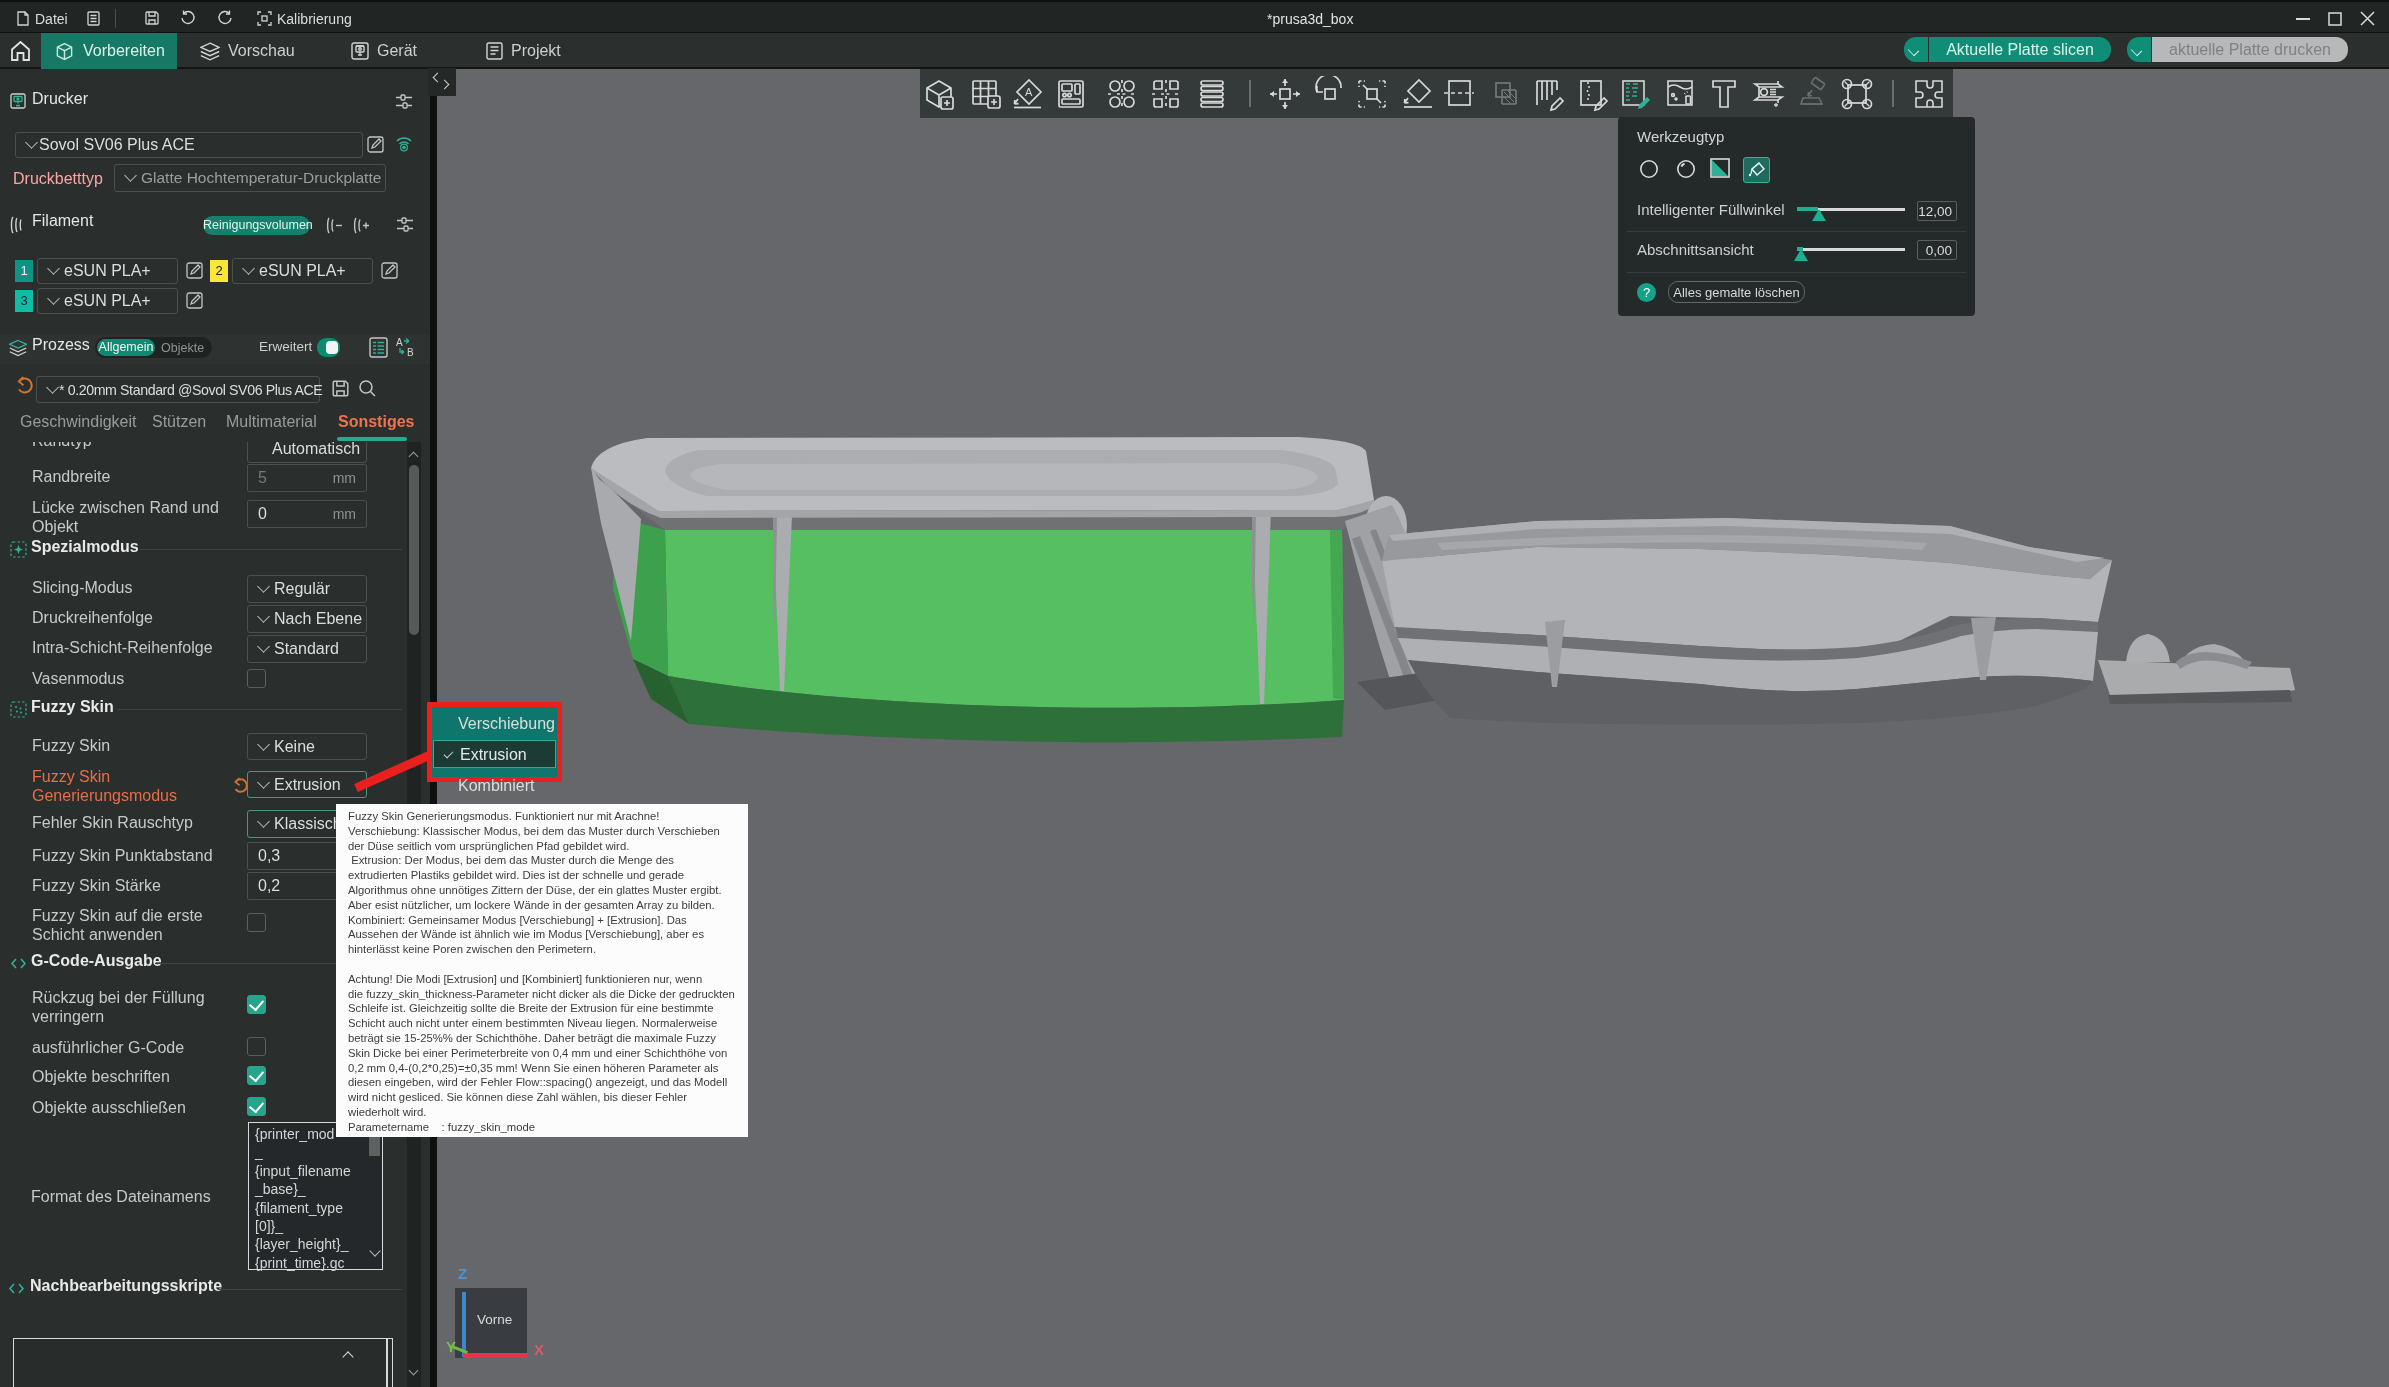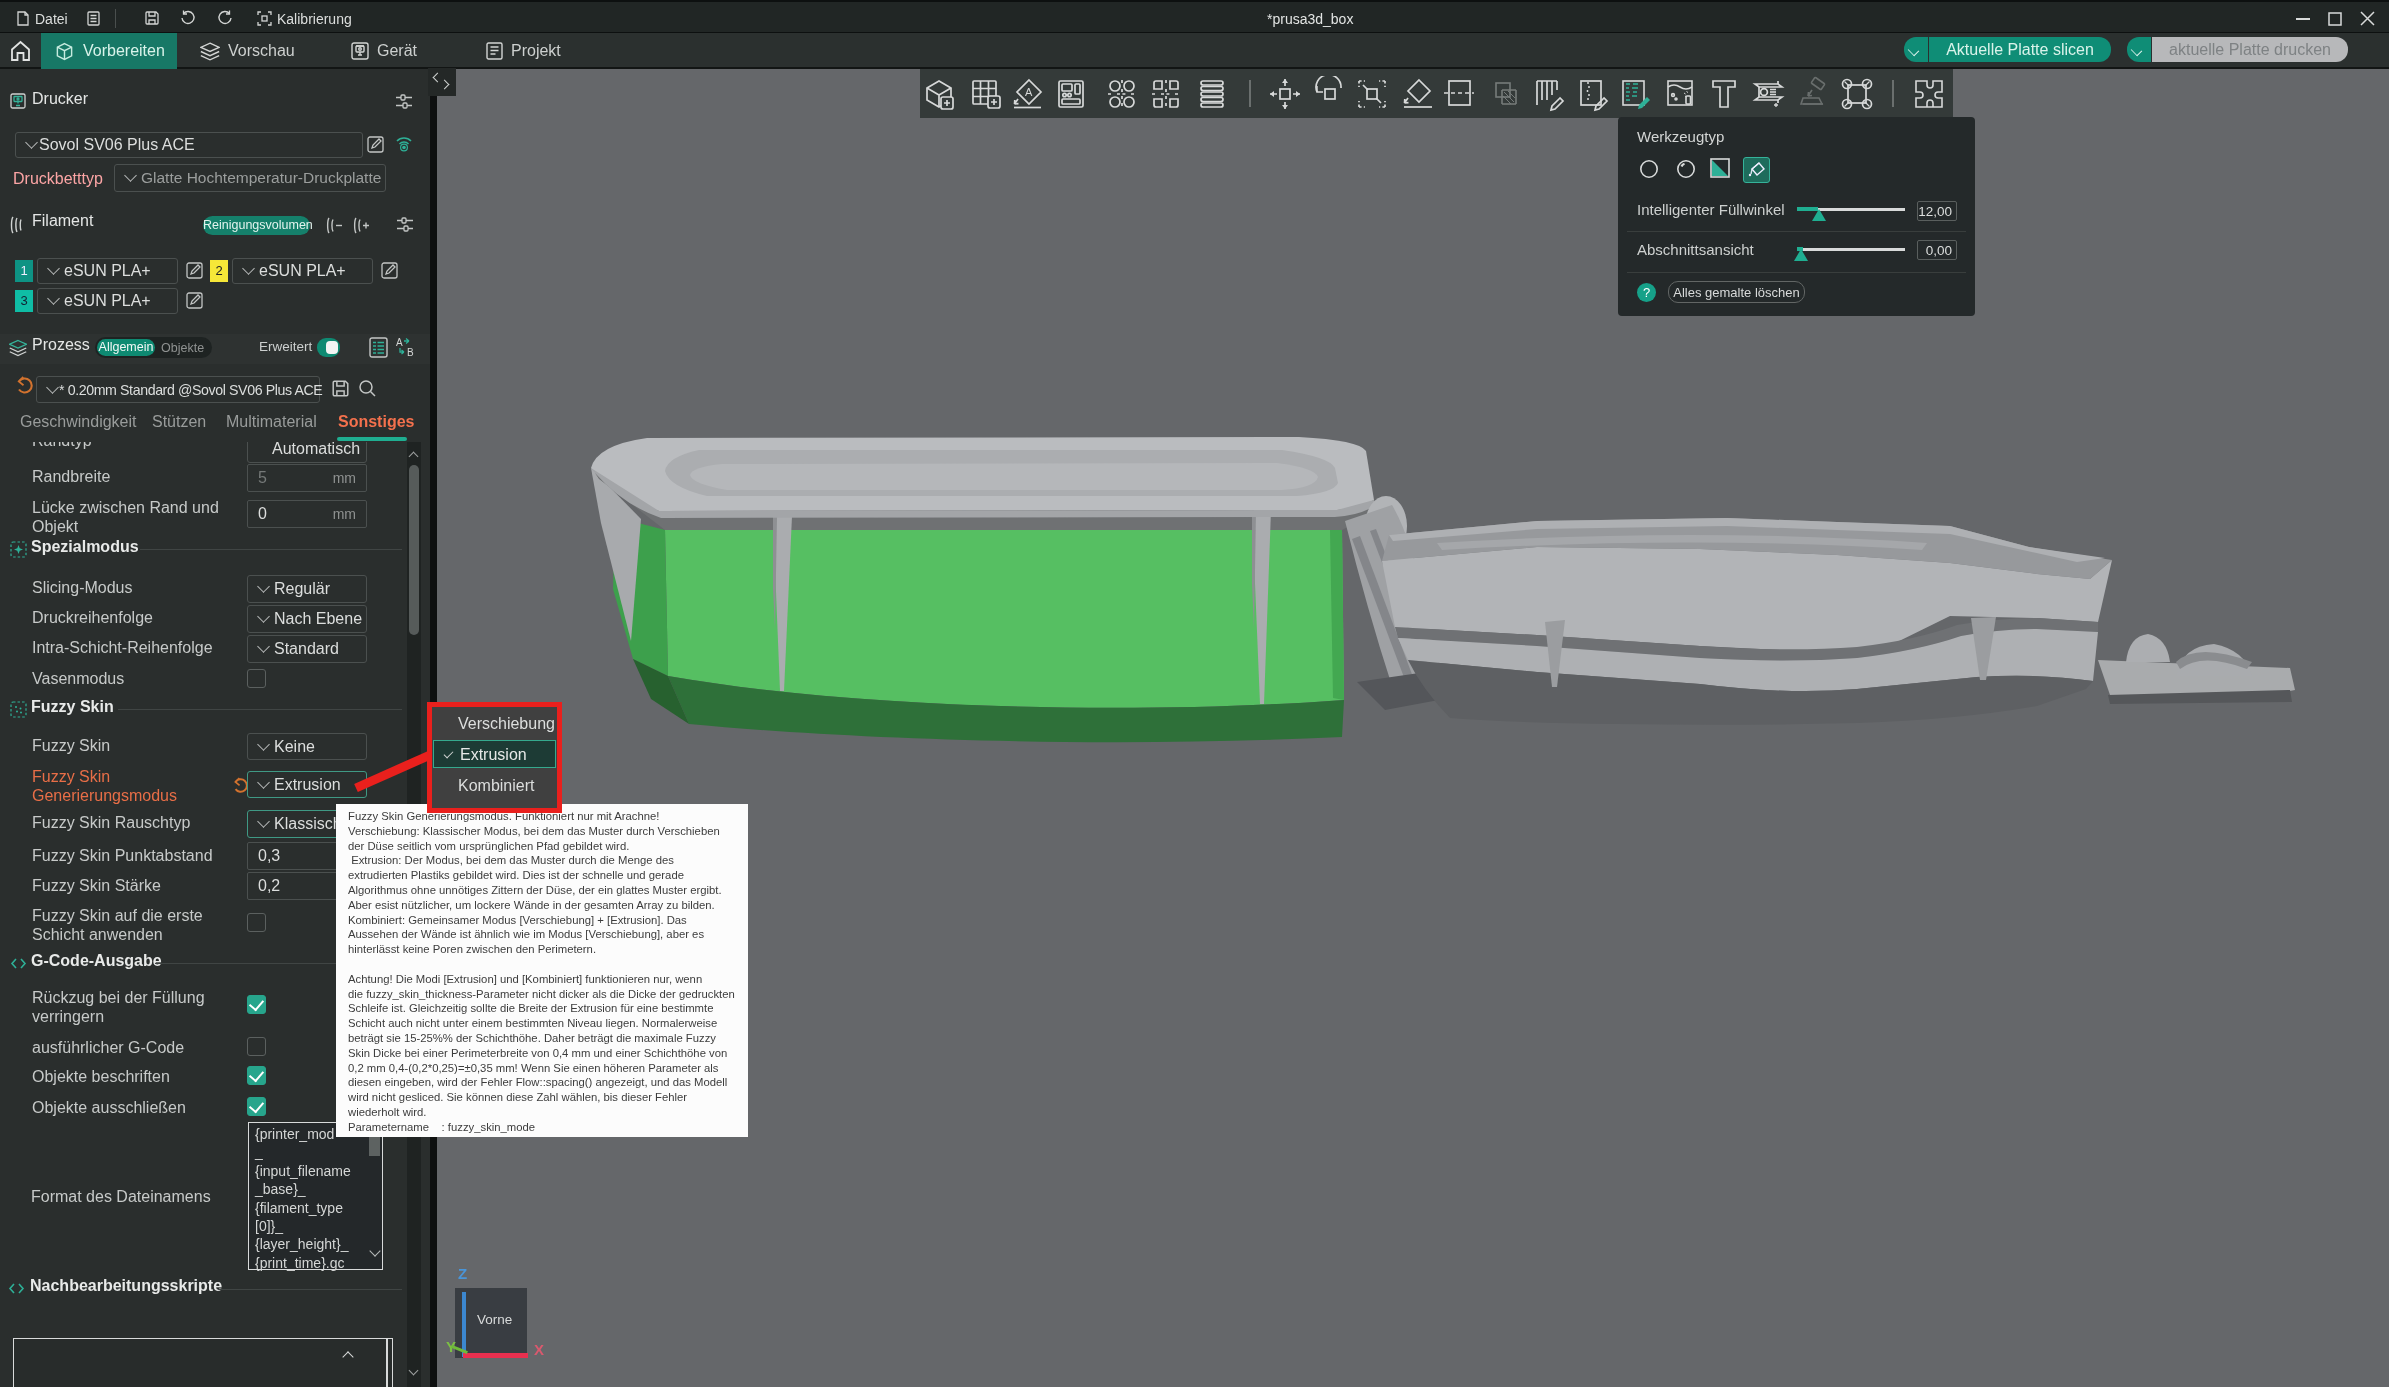--- a/index.html
+++ b/index.html
@@ -16,21 +16,21 @@
 .chev { position:absolute; left:11px; top:50%; width:9px; height:9px; margin-top:-7px; border-right:1.6px solid #b7bab9; border-bottom:1.6px solid #b7bab9; transform:rotate(45deg); }
 .lbl { position:absolute; color:#c7cac9; font-size:16px; line-height:19px; }
 .cb { position:absolute; width:19px; height:19px; border:1px solid #5b605f; border-radius:3px; background:#2a2e2d; }
 .cb.on { background:#27a58c; border-color:#27a58c; }
 .cb.on:after { content:""; position:absolute; left:4px; top:1px; width:7px; height:11px; border-right:2px solid #fff; border-bottom:2px solid #fff; transform:rotate(40deg); }
 .sec-ic { position:absolute; width:17px; height:17px; }
 .rule { position:absolute; height:1px; background:#404544; }
 svg { display:block; }
 #tooltip { position:absolute; left:336px; top:804px; width:412px; height:333px; background:#fcfcfc; color:#3c3c3c; font-size:11.3px; line-height:14.8px; padding:5px 0 0 12px; z-index:40; }
 #tooltip div { white-space:nowrap; }
-#redbox { position:absolute; left:427px; top:702px; width:135px; height:111px; border:5px solid #e9201d; background:#404040; z-index:50; }
+#redbox { position:absolute; left:427px; top:702px; width:135px; height:80px; border:5px solid #e9201d; background:#0f766e; z-index:50; }
 #redarrow { position:absolute; left:0; top:0; z-index:49; pointer-events:none; }
 </style>
 </head>
 <body>
 
 <div id="titlebar">
   <svg class="abs" style="left:16px;top:9px" width="14" height="15" viewBox="0 0 14 15" fill="none" stroke="#d3d5d4" stroke-width="1.3">
       <path d="M2 1h7l3 3v10H2z"></path>
       <path d="M9 1v3h3"></path>
     </svg>
@@ -280,21 +280,21 @@
       </div>
     <div class="lbl" style="left:32px;top:325px;color:#e86e47">Fuzzy Skin<br>Generierungsmodus</div>
     <svg class="abs" style="left:232px;top:335px" width="16" height="18" viewBox="0 0 18 20" fill="none" stroke="#d2722e" stroke-width="2.2">
         <path d="M4.2 5.2A7 7 0 114 13.5"></path>
         <path d="M8.3 1L3.8 5.4 8.5 9.2" stroke-width="1.9"></path>
       </svg>
     <div class="dd" style="left:247px;top:329px;width:120px;height:27px;border-color:#3f9984">
         <i class="chev"></i>
         <span class="tx" style="left:26px">Extrusion</span>
       </div>
-    <div class="lbl" style="left:32px;top:371px">Fuzzy Skin Rauschtyp</div>
+    <div class="lbl" style="left:32px;top:371px">Fehler Skin Rauschtyp</div>
     <div class="dd" style="left:247px;top:368px;width:120px;height:28px;border-color:#3f9984">
         <i class="chev"></i>
         <span class="tx" style="left:26px">Klassisch</span>
       </div>
     <div class="lbl" style="left:32px;top:404px">Fuzzy Skin Punktabstand</div>
     <div class="dd" style="left:247px;top:400px;width:120px;height:28px;border-radius:2px">
         <span class="tx" style="left:10px">0,3</span>
       </div>
     <div class="lbl" style="left:32px;top:434px">Fuzzy Skin Stärke</div>
     <div class="dd" style="left:247px;top:430px;width:120px;height:28px;border-radius:2px">

